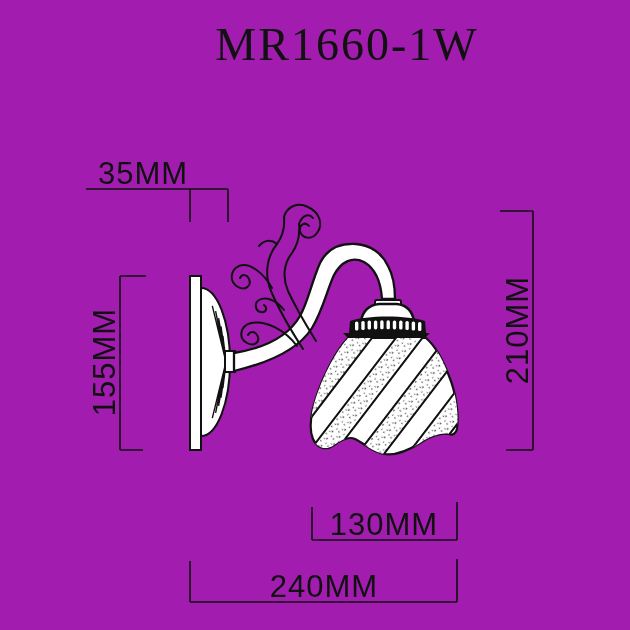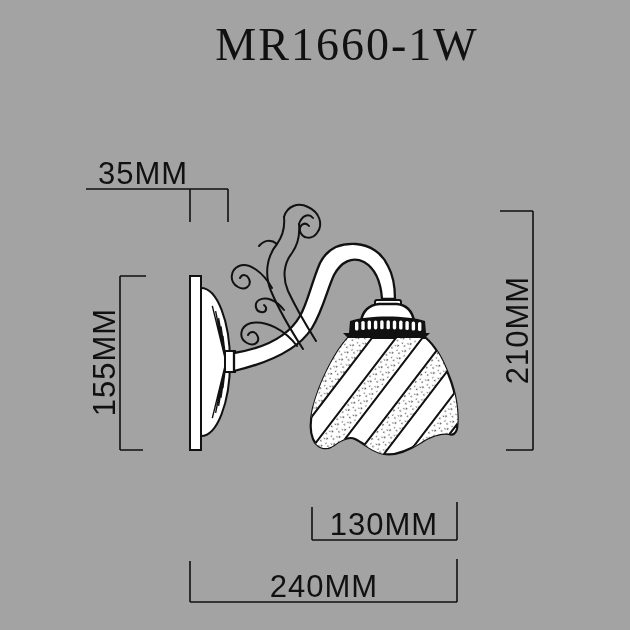--- a/index.html
+++ b/index.html
@@ -1,16 +1,16 @@
 <!DOCTYPE html>
 <html><head>
 <meta charset="utf-8">
 <style>
   html,body{margin:0;padding:0;background:#fff;}
-  .canvas{position:relative;width:630px;height:630px;background:#a3a3a3;overflow:hidden;
+  .canvas{position:relative;width:630px;height:630px;background:#a21caf;overflow:hidden;
           font-family:"Liberation Sans",sans-serif;}
   svg{display:block;}
   .outline{fill:#ffffff;stroke:#111111;stroke-width:2;}
   .thin{fill:none;stroke:#111111;stroke-width:1.4;}
   .scroll{fill:none;stroke:#111111;stroke-width:2;stroke-linecap:round;}
   .dimline{stroke:#111111;stroke-width:1.6;fill:none;}
   .dimtext{fill:#111111;font-family:"Liberation Sans",sans-serif;font-size:31px;letter-spacing:1px;}
   .titletext{fill:#111111;font-family:"Liberation Serif",serif;font-size:46px;letter-spacing:2px;}
   .solidfill{fill:#111111;stroke:none;}
 </style>

